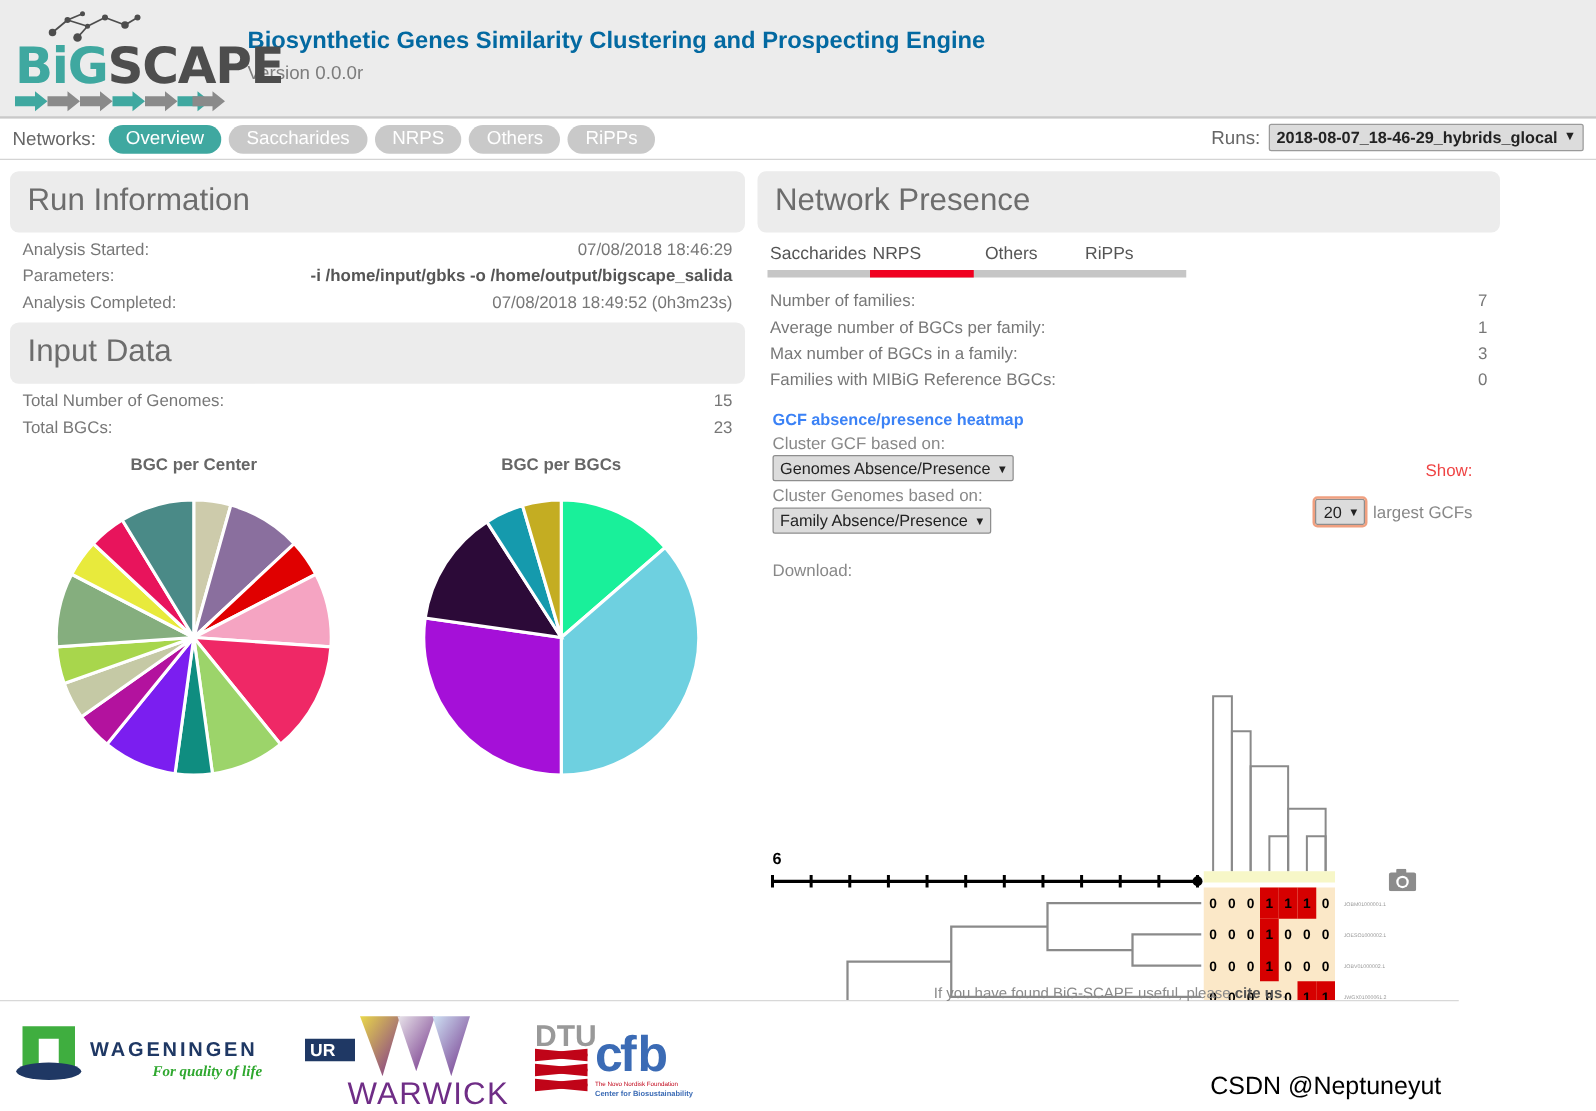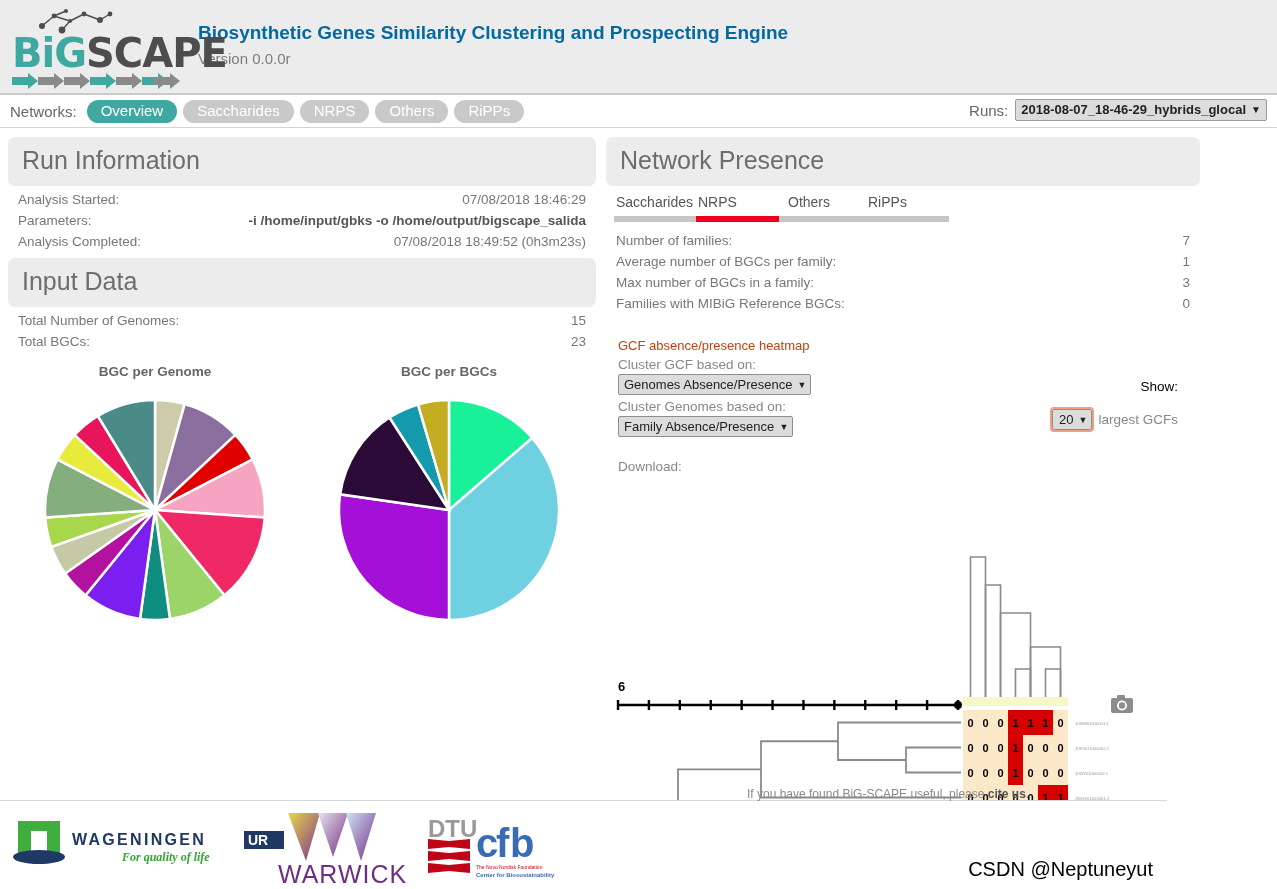--- a/index.html
+++ b/index.html
@@ -94,37 +94,37 @@
   #pies { display:flex; margin-top:12px; }
   .pie-box { width:294px; text-align:center; }
   .pie-title { font-size:13.5px; font-weight:bold; color:#666; margin-bottom:6px; }
 
   
   #net-tabs { display:flex; padding-left:10px; margin-top:4px; }
   .ntab { font-size:14px; color:#555; cursor:pointer; padding:4px 0 6px 0; }
   #tab-underline { height:6px; background:#c6c6c6; margin:0 0 0 8px; width:335px; position:relative; }
   #tab-underline .seg-active { position:absolute; top:0; height:6px; background:#f00020; }
 
-  .heat-label { font-size:13px; font-weight:normal; color:#c2410c; padding-left:12px; margin-top:24px; }
+  .heat-label { font-size:13px; font-weight:bold; color:#3b82f6; padding-left:12px; margin-top:14px; }
   .ctl-label { font-size:13.5px; color:#888; padding-left:12px; margin-top:4px; }
   .sel {
     font-family:"Liberation Sans", sans-serif;
     font-size:13px; color:#222;
     background:#dcdcdc;
     border:1px solid #8e8e8e;
     border-radius:2px;
     padding:2px 18px 2px 5px;
     height:21px; line-height:15px;
     display:inline-block;
     margin-left:12px; margin-top:2px;
     position:relative; cursor:pointer;
   }
   .sel .caret { position:absolute; right:4px; top:3px; font-size:9px; }
   #show-wrap { position:absolute; right:22px; top:22px; text-align:right; }
-  #show-label { font-size:13.5px; color:#000000; }
+  #show-label { font-size:13.5px; color:#ef4444; }
   #show-row { margin-top:15px; display:flex; align-items:center; justify-content:flex-end; }
   #show-select {
     font-family:"Liberation Sans", sans-serif;
     font-size:13px; color:#222; background:#dcdcdc;
     border:1px solid #8e8e8e; border-radius:2px;
     outline:2px solid #f0a080; outline-offset:0px;
     padding:2px 18px 2px 6px; height:21px; line-height:15px;
     position:relative; cursor:pointer; margin-right:6px;
   }
   #show-select .caret { position:absolute; right:4px; top:3px; font-size:9px; }
@@ -249,21 +249,21 @@
       </tr>
       <tr>
         <td>Total BGCs:</td>
         <td class="val">23</td>
       </tr>
     </tbody>
       </table>
 
     <div id="pies">
       <div class="pie-box">
-        <div class="pie-title">BGC per Genome</div>
+        <div class="pie-title">BGC per Center</div>
         <svg id="pie0" width="250" height="250" viewBox="0 0 250 250">
             <path d="M 125 125 L 125 15 A 110 110 0 0 1 154.67764482727267 19.079098391742065 Z" fill="#cdcbab" stroke="#ffffff" stroke-width="2.5"></path>
             <path d="M 125 125 L 154.67764482727267 19.079098391742065 A 110 110 0 0 1 205.39195607059364 49.91915424594805 Z" fill="#8a6f9e" stroke="#ffffff" stroke-width="2.5"></path>
             <path d="M 125 125 L 205.39195607059364 49.91915424594805 A 110 110 0 0 1 222.66737402426128 74.39284584957326 Z" fill="#e00000" stroke="#ffffff" stroke-width="2.5"></path>
             <path d="M 125 125 L 222.66737402426128 74.39284584957326 A 110 110 0 0 1 234.7435646109593 132.5066654701138 Z" fill="#f5a4c2" stroke="#ffffff" stroke-width="2.5"></path>
             <path d="M 125 125 L 234.7435646109593 132.5066654701138 A 110 110 0 0 1 194.41967387586584 210.3282419774862 Z" fill="#ef2866" stroke="#ffffff" stroke-width="2.5"></path>
             <path d="M 125 125 L 194.41967387586584 210.3282419774862 A 110 110 0 0 1 139.97833140058714 233.97545406399638 Z" fill="#9cd46a" stroke="#ffffff" stroke-width="2.5"></path>
             <path d="M 125 125 L 139.97833140058714 233.97545406399638 A 110 110 0 0 1 110.02166859941289 233.97545406399638 Z" fill="#0f8d80" stroke="#ffffff" stroke-width="2.5"></path>
             <path d="M 125 125 L 110.02166859941289 233.97545406399638 A 110 110 0 0 1 55.58032612413419 210.3282419774862 Z" fill="#7b1ef0" stroke="#ffffff" stroke-width="2.5"></path>
             <path d="M 125 125 L 55.58032612413419 210.3282419774862 A 110 110 0 0 1 35.133311768851385 188.4348354326354 Z" fill="#b3129e" stroke="#ffffff" stroke-width="2.5"></path>

